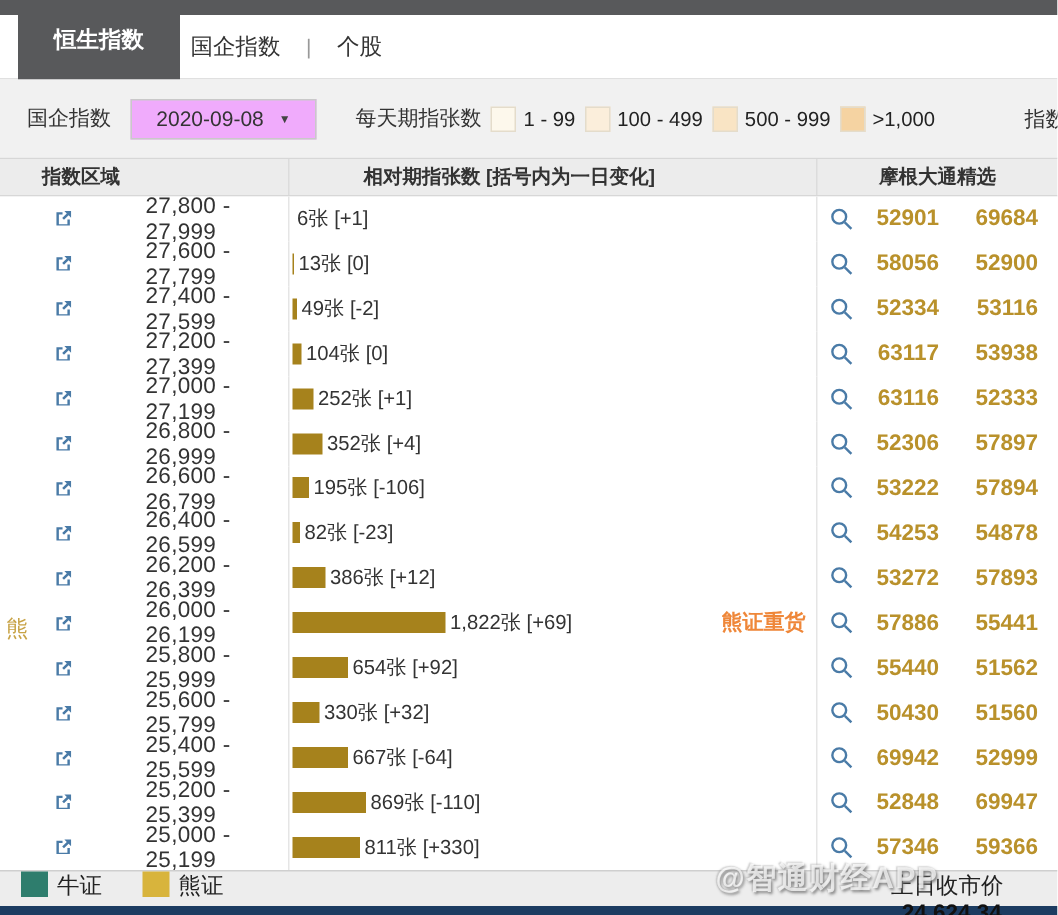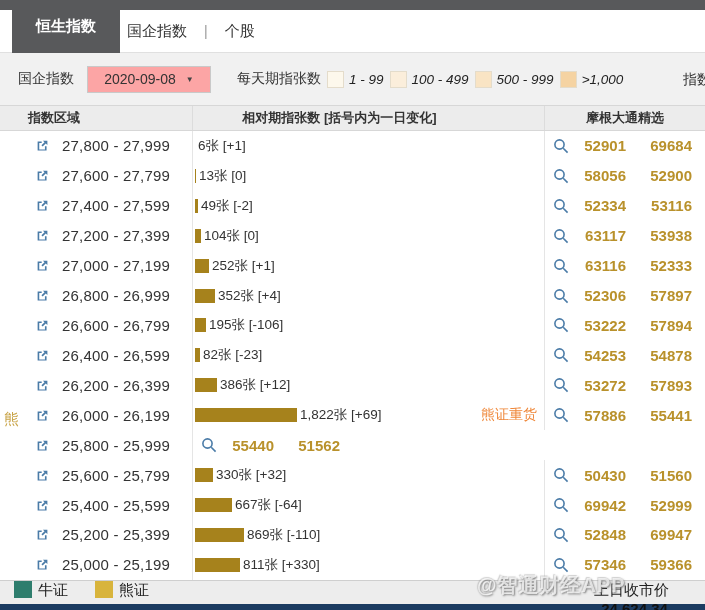--- a/index.html
+++ b/index.html
@@ -12,46 +12,46 @@
   .tabbar { position:relative; height:43px; background:#fff; border-bottom:1px solid #e0e0e0; display:flex; align-items:center; }
   .tab-active { position:absolute; left:12px; top:-10px; width:108px; height:53px; background:#58595b; color:#fff;
                 font-size:15px; font-weight:bold; display:flex; align-items:center; justify-content:center; }
   .tab { font-size:15px; color:#333; cursor:pointer; }
   .tab-guoqi { margin-left:127px; }
   .tabsep { color:#999; margin:0 17px; font-size:14px; }
 
   
   .controls { position:relative; height:52px; background:#f1f1f1; display:flex; align-items:center; font-size:14px; color:#333; }
   .ctl-label { margin-left:18px; }
-  .dropdown { margin-left:13px; width:124px; height:27px; background:#fca5a5; border:1px solid #c9c9c9;
+  .dropdown { margin-left:13px; width:124px; height:27px; background:#f0abfc; border:1px solid #c9c9c9;
               display:flex; align-items:center; justify-content:center; gap:10px; font-size:14px; color:#333; cursor:pointer; }
   .dd-caret { font-size:8px; color:#444; }
   .legend-lbl { margin-left:26px; }
   .lg { display:flex; align-items:center; margin-left:6px; }
   .sw { width:17px; height:17px; border:1px solid #e4dccb; display:inline-block; }
   .lgl { font-size:13.5px; margin-left:5px; color:#222; }
   .ctl-right { position:absolute; left:683px; top:18px; font-size:14px; color:#333; white-space:nowrap; }
 
   
   .thead { height:26px; background:#ececec; border-top:1px solid #d7d7d7; border-bottom:1px solid #d7d7d7;
            display:flex; font-size:13px; font-weight:bold; color:#333; }
   .th-range { width:193px; display:flex; align-items:center; padding-left:28px; border-right:1px solid #dcdcdc; }
   .th-bars  { width:352px; display:flex; align-items:center; justify-content:center; border-right:1px solid #dcdcdc; padding-right:58px; }
   .th-picks { width:160px; display:flex; align-items:center; justify-content:center; }
 
   
   .tbody { height:449px; background:#fff; }
   .row { height:29.93px; display:flex; align-items:center; }
-  .cell-range { width:193px; height:100%; display:flex; align-items:center; border-right:1px solid #e5e5e5; }
+  .cell-range { width:193px; height:100%; display:flex; align-items:center; border-right:1px solid #e5e5e5;gap:35px; }
   .linkicon { margin-left:36px; width:13px; height:13px; display:inline-flex; cursor:pointer; }
   .range-txt { margin-left:13px; font-size:15px; color:#333; letter-spacing:0.2px; }
   .cell-bar { position:relative; width:352px; height:100%; display:flex; align-items:center; border-right:1px solid #e5e5e5; padding-left:2px; }
   .bar { height:14px; background:#a6821c; flex:0 0 auto; }
   .bar-label { font-size:13.5px; color:#333; margin-left:3px; white-space:nowrap; }
-  .row-tag { position:absolute; right:7px; font-size:14px; font-weight:normal; color:#ef8739;margin-left:41px; }
+  .row-tag { position:absolute; right:7px; font-size:14px; font-weight:bold; color:#ef8739;margin-left:41px; }
   .cell-picks { width:160px; height:100%; display:flex; align-items:center; }
   .maglens { margin-left:8px; width:16px; height:16px; display:inline-flex; cursor:pointer; }
   .code { width:57px; text-align:right; font-size:15px; font-weight:bold; color:#b9912b; cursor:pointer; }
   .code + .code { margin-left:9px; }
 
   
   .side-bear { position:absolute; left:4px; top:410px; font-size:15px; color:#c8a346; }
 
   
   .footer { height:24px; background:#ededed; border-top:1px solid #cfcfcf; display:flex; align-items:flex-start; font-size:15px; color:#222; }
@@ -82,21 +82,21 @@
     <div class="tab">个股</div>
   </div>
 
   <div class="controls">
     <span class="ctl-label">国企指数</span>
     <div class="dropdown">
       <span>2020-09-08</span>
       <span class="dd-caret">▼</span>
     </div>
     <span class="legend-lbl">每天期指张数</span>
-    <span id="ctl-legend" style="display:flex;align-items:center;font-style:italic;">
+    <span id="ctl-legend" style="display:flex;align-items:center;">
         <span class="lg">
           <span class="sw" style="background: rgb(253, 248, 236);"></span>
           <span class="lgl">1 - 99</span>
         </span>
         <span class="lg">
           <span class="sw" style="background: rgb(251, 238, 219);"></span>
           <span class="lgl">100 - 499</span>
         </span>
         <span class="lg">
           <span class="sw" style="background: rgb(249, 228, 196);"></span>
@@ -371,20 +371,24 @@
       <div class="row">
         <div class="cell-range">
           <span class="linkicon">
             <svg width="13" height="13" viewBox="0 0 16 16">
               <path fill="#4a7ba7" d="M13 9v5H2V3h5v2H4v8h7V9h2z"></path>
               <path fill="#4a7ba7" d="M8.5 2H14v5.5l-2-2L8.2 9.3 6.7 7.8l3.8-3.8-2-2z"></path>
             </svg>
           </span>
           <span class="range-txt">25,800 - 25,999</span>
         </div>
+        <div class="cell-bar">
+          <span class="bar" style="width: 37px;"></span>
+          <span class="bar-label">654张 [+92]</span>
+        </div>
         <div class="cell-picks">
           <span class="maglens">
             <svg width="16" height="16" viewBox="0 0 16 16" fill="none" stroke="#4a7ba7" stroke-width="1.6">
               <circle cx="6.5" cy="6.5" r="4.6"></circle>
               <line x1="10.2" y1="10.2" x2="14.6" y2="14.6"></line>
             </svg>
           </span>
           <span class="code">55440</span>
           <span class="code">51562</span>
         </div>

